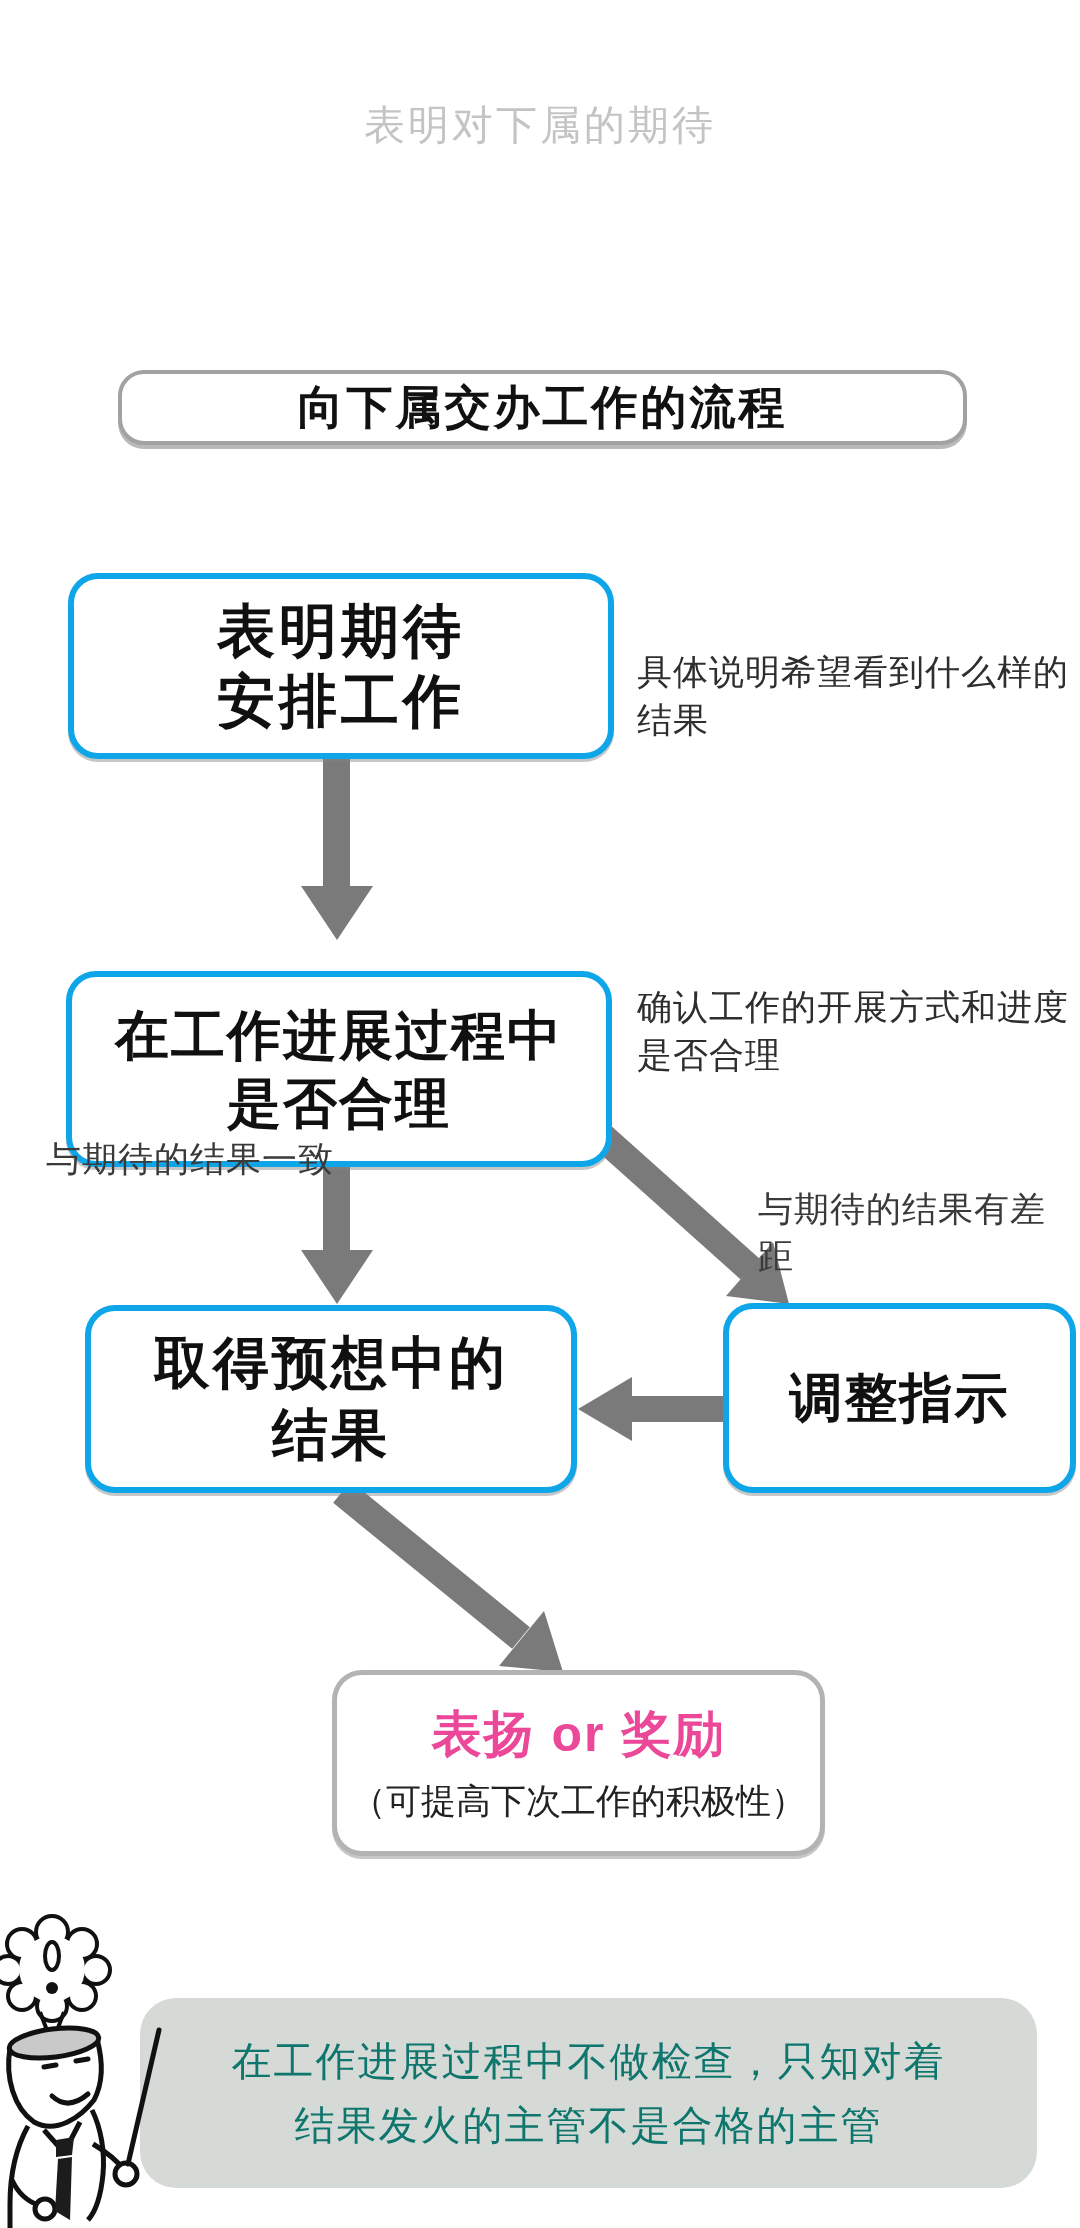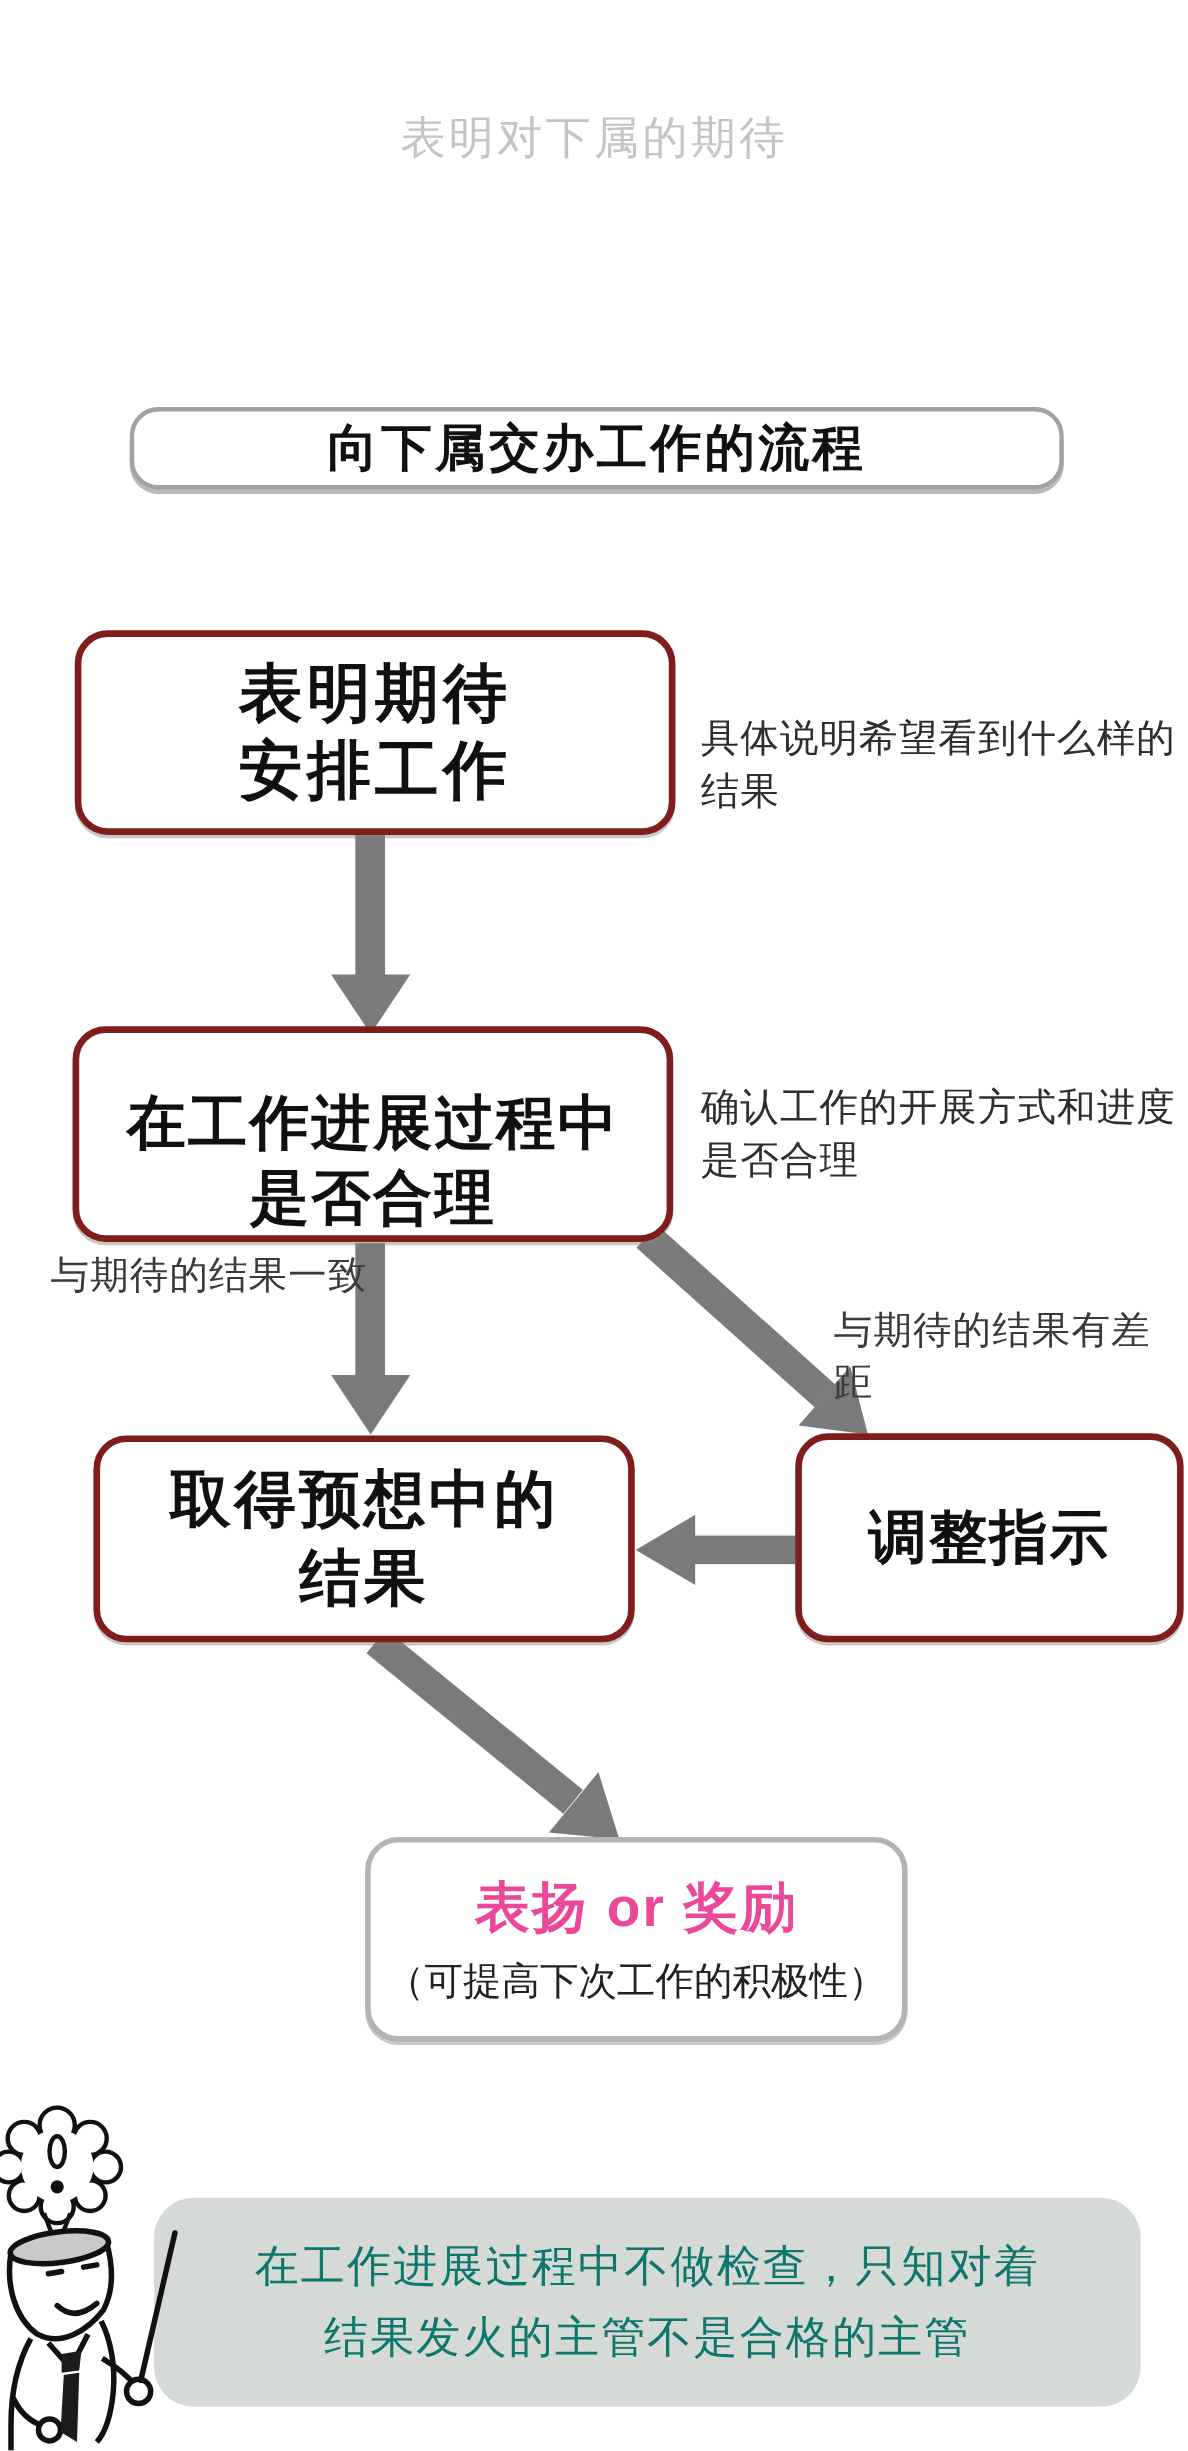--- a/index.html
+++ b/index.html
@@ -18,29 +18,29 @@
   
   .title-box{
     left:118px;top:370px;width:849px;height:75px;
     background:#ffffff;border:4px solid #a2a2a2;border-radius:26px;
     box-shadow:0 4px 0 #b9b9b9;
     display:flex;align-items:center;justify-content:center;box-sizing:border-box;
   }
   .title-box .t{font-size:46px;font-weight:bold;letter-spacing:3px;color:#111;}
   
   .fbox{
-    background:#ffffff;border:6px solid #7f1d1d;border-radius:30px;
+    background:#ffffff;border:6px solid #0ea5e9;border-radius:30px;
     box-shadow:0 3px 0 rgba(130,130,130,.45);
     display:flex;flex-direction:column;align-items:center;justify-content:center;
     box-sizing:border-box;text-align:center;
   }
   .fbox .line{font-weight:bold;color:#101010;}
   .box1{left:68px;top:573px;width:546px;height:186px;}
   .box1 .line{font-size:58px;line-height:70px;letter-spacing:4px;}
-  .box2{left:66px;top:933px;width:546px;height:196px;justify-content:flex-end;}
+  .box2{left:66px;top:971px;width:546px;height:196px;}
   .box2 .line{font-size:54px;line-height:68px;letter-spacing:2px;}
   .box3{left:85px;top:1305px;width:492px;height:188px;}
   .box3 .line{font-size:56px;line-height:72px;letter-spacing:3px;}
   .box4{left:723px;top:1303px;width:353px;height:190px;}
   .box4 .line{font-size:53px;line-height:70px;letter-spacing:2px;}
   .box5{left:332px;top:1670px;width:493px;height:186px;border-width:5px;border-color:#b3b3b3;}
   .box5 .main{font-size:50px;font-weight:bold;letter-spacing:2px;color:#ec4899;}
   .box5 .sub{font-size:35px;margin-top:10px;color:#222;}
   
   .note{

